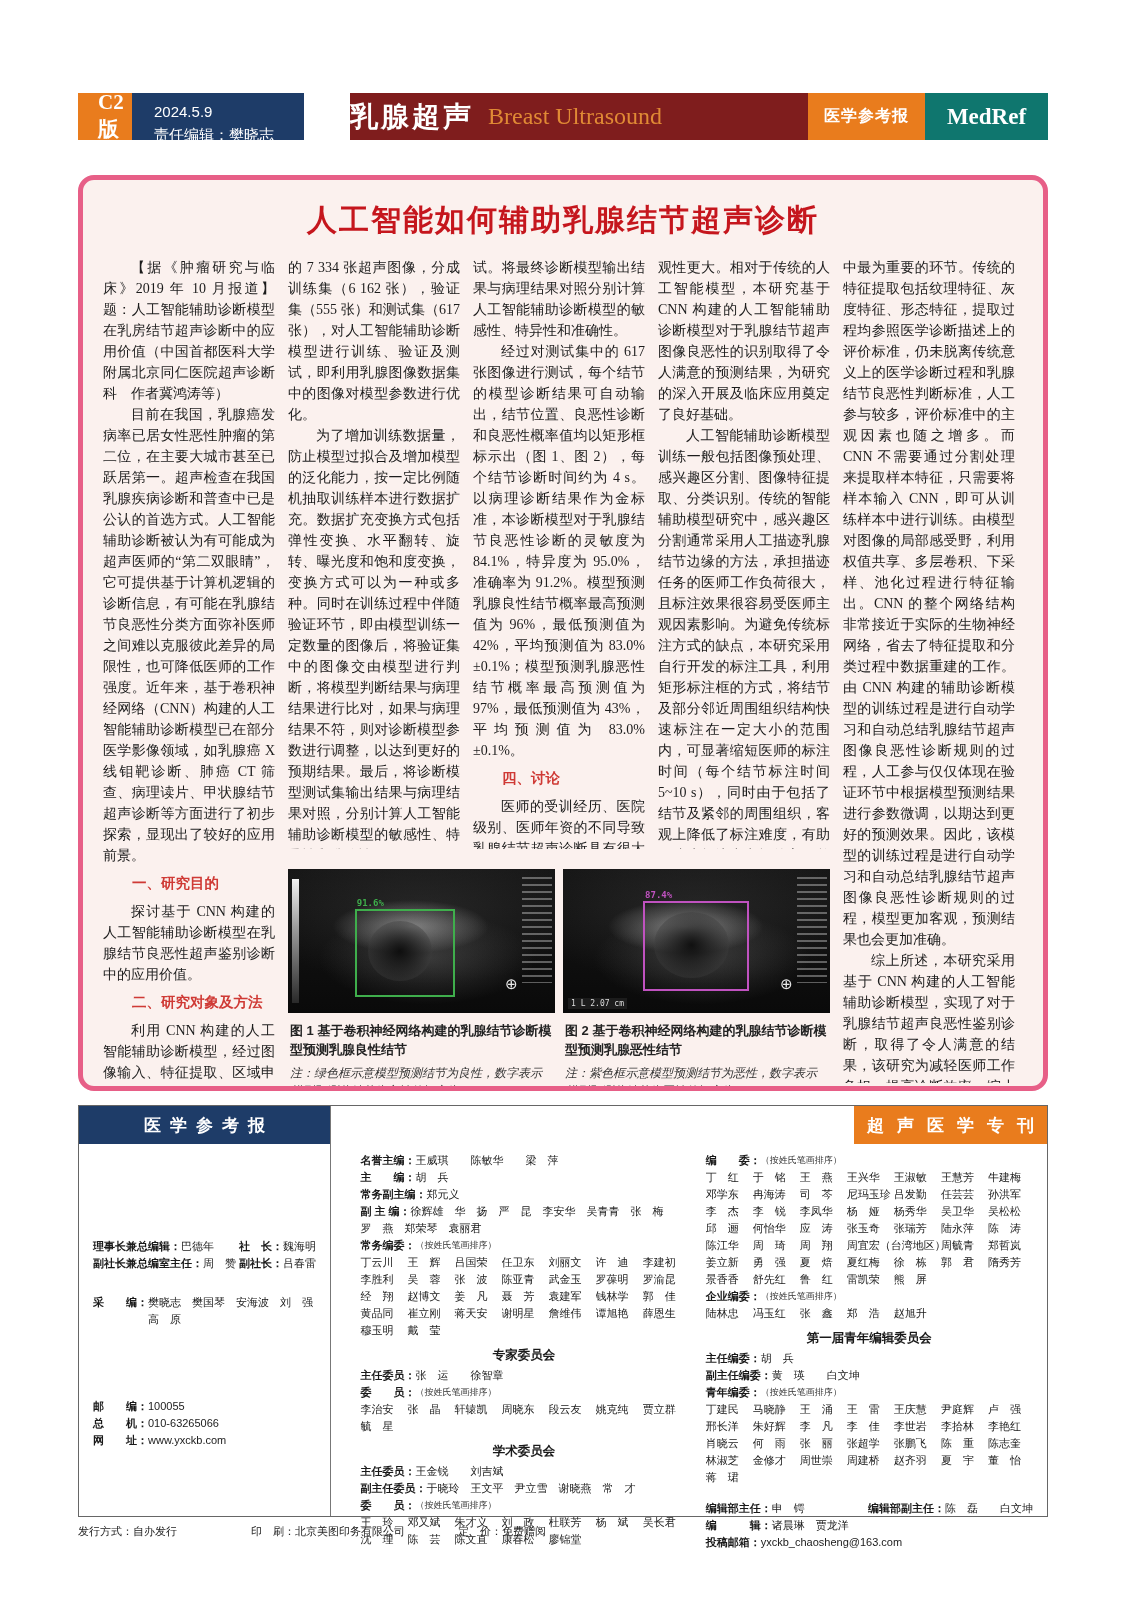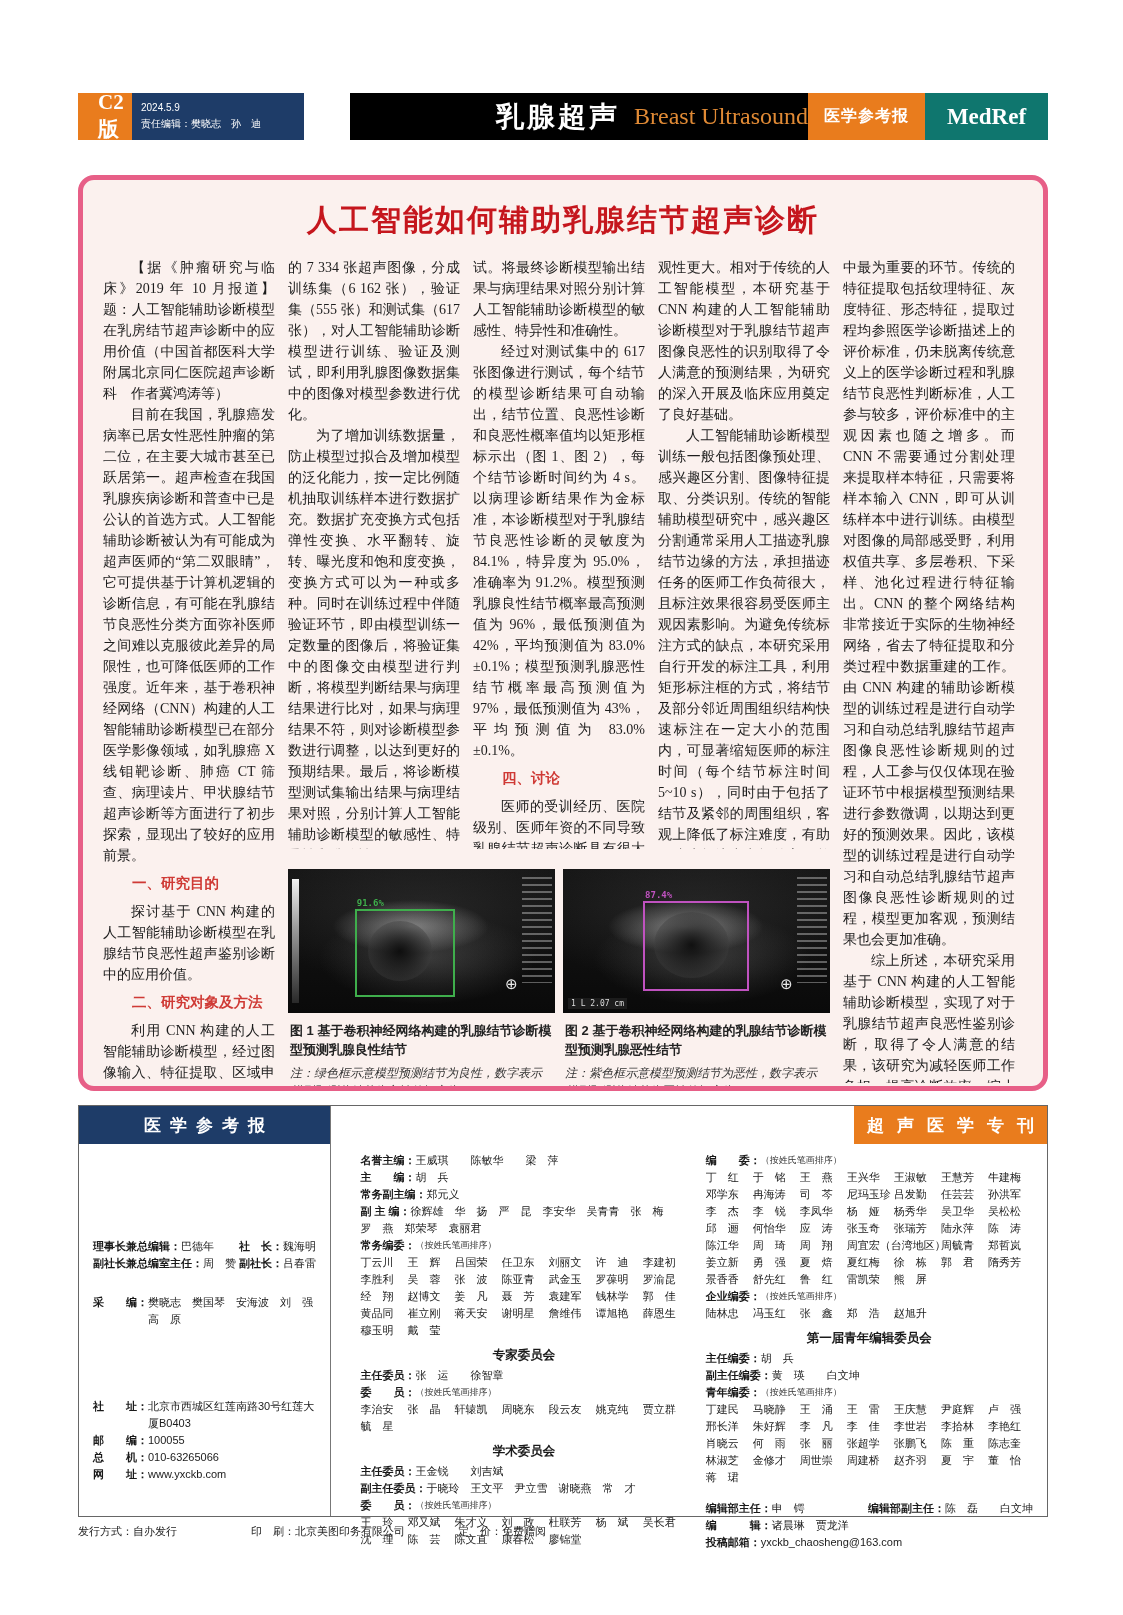--- a/index.html
+++ b/index.html
@@ -3,23 +3,23 @@
 <meta charset="utf-8">
 <style>
   html,body{margin:0;padding:0;background:#fff;}
   .page{position:relative;width:1123px;height:1615px;background:#fff;overflow:hidden;
         font-family:"Liberation Sans",sans-serif;color:#1a1a1a;}
 
   
   .hd{position:absolute;top:93px;left:78px;width:970px;height:47px;display:flex;}
   .hd-edition{width:34px;background:#e97c1d;color:#fff;display:flex;align-items:center;justify-content:center;
               font-family:"Liberation Serif",serif;font-weight:bold;font-size:21px;padding-left:20px;}
-  .hd-date{width:172px;background:#1e3c68;color:#fff;box-sizing:border-box;padding:7px 9px;font-size:10px;line-height:1.55;}
+  .hd-date{width:172px;background:#1e3c68;color:#fff;box-sizing:border-box;padding:7px 22px;font-size:15px;line-height:1.55;}
   .hd-gap{width:46px;background:#fff;}
-  .hd-center{flex:1;background:#000000;color:#fff;display:flex;align-items:center;justify-content:flex-end;gap:14px;}
+  .hd-center{flex:1;background:#7f1d1d;color:#fff;display:flex;align-items:center;justify-content:flex-start;gap:14px;}
   .hd-center .zh{font-family:"Liberation Serif",serif;font-weight:bold;font-size:28px;letter-spacing:3px;}
   .hd-center .en{font-family:"Liberation Serif",serif;font-size:24px;color:#e08a35;}
   .hd-brand{width:117px;background:#e97c1d;color:#fff;display:flex;align-items:center;justify-content:center;
             font-weight:bold;font-size:16px;letter-spacing:1px;}
   .hd-medref{width:123px;background:#0f766e;color:#fff;display:flex;align-items:center;justify-content:center;
              font-family:"Liberation Serif",serif;font-weight:bold;font-size:23px;}
 
   
   .card{position:absolute;top:175px;left:78px;width:970px;height:916px;box-sizing:border-box;
         border:5px solid #e75f87;border-radius:16px;background:#fbf1ee;padding:14px 20px 10px;overflow:hidden;}
@@ -208,26 +208,20 @@
           </div>
         <div class="gap-md">
             <div class="lline">
               <span class="pair">
                 <span class="lb">采　　编：</span>
                 <span class="lv">樊晓志　樊国琴　安海波　刘　强　高　原</span>
               </span>
             </div>
           </div>
         <div class="gap-xl">
-            <div class="lline">
-              <span class="pair">
-                <span class="lb">社　　址：</span>
-                <span class="lv">北京市西城区红莲南路30号红莲大厦B0403</span>
-              </span>
-            </div>
             <div class="lline">
               <span class="pair">
                 <span class="lb">邮　　编：</span>
                 <span class="lv">100055</span>
               </span>
             </div>
             <div class="lline">
               <span class="pair">
                 <span class="lb">总　　机：</span>
                 <span class="lv">010-63265066</span>

